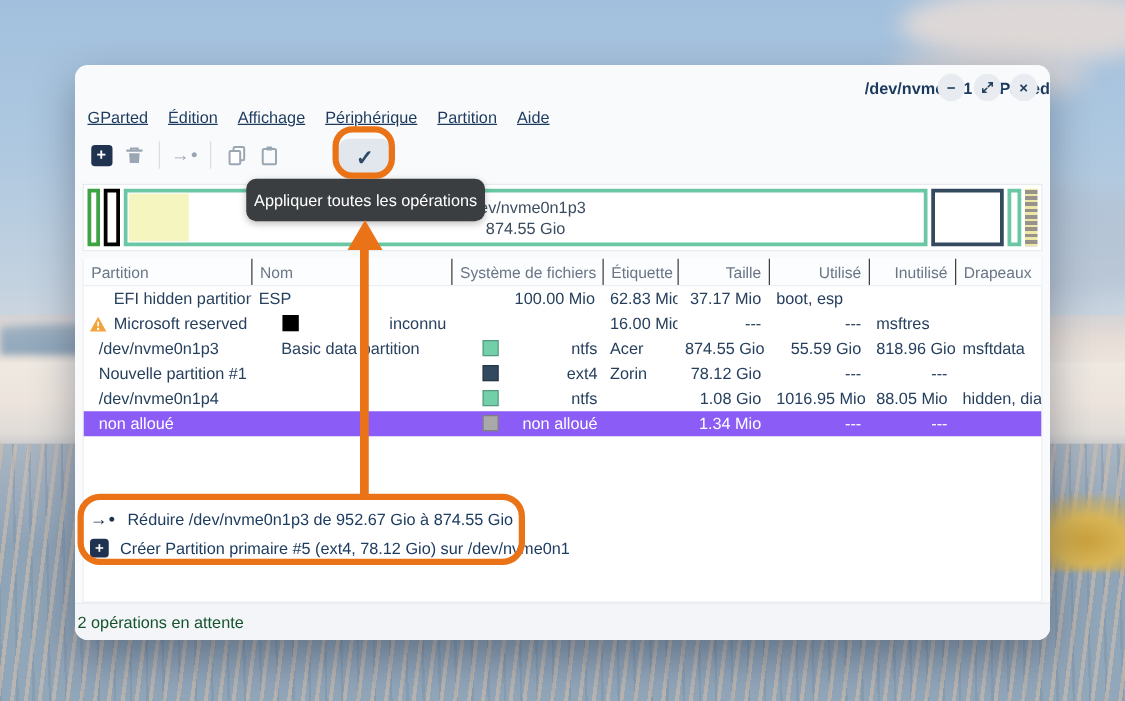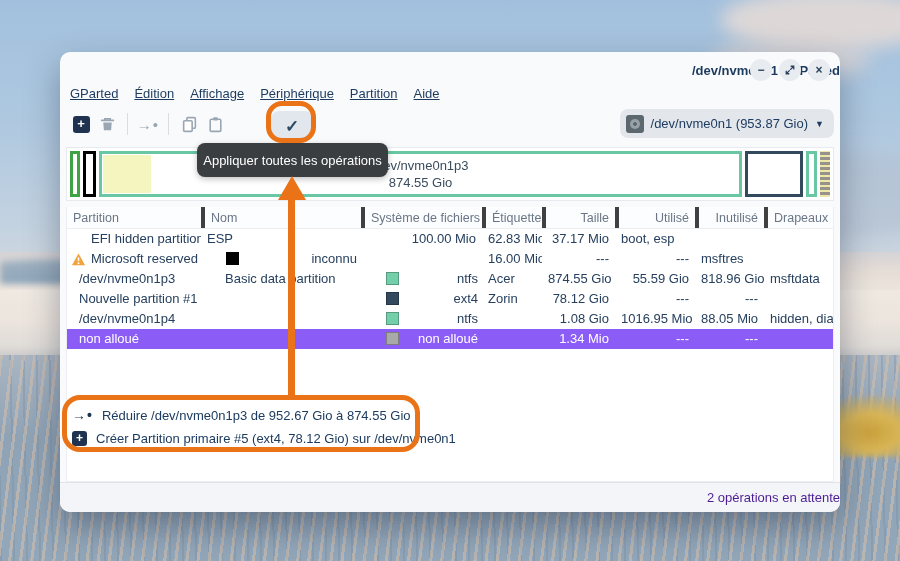--- a/index.html
+++ b/index.html
@@ -69,21 +69,21 @@
     justify-content:center; color:#3b4c5e; font-size:13px; line-height:17px; }
   .seg.hatched { background:repeating-linear-gradient(0deg,#eee8a8 0 2px,#97928a 2px 5px); }
 
   
   .main-white { position:absolute; left:6px; right:6px; top:155px; bottom:30px; background:#fff;
     border:1px solid #eceef1; border-top:none; }
   .thead { display:grid; grid-template-columns:134px 160px 121px 60px 73px 80px 69px 1fr;
     height:22px; line-height:22px; color:#6a7686; font-size:12.5px; background:#fcfdfe;
     border-bottom:1px solid #eceef1; }
   .th { padding:0 6px; white-space:nowrap; overflow:hidden; }
-  .th + .th { border-left:4px solid #404040; }
+  .th + .th { border-left:1px solid #404040; }
   .th.r { text-align:right; }
   .trow { display:grid; grid-template-columns:134px 160px 121px 60px 73px 80px 69px 1fr;
     height:20px; line-height:20px; color:#27405e; font-size:13px; white-space:nowrap; }
   .trow.selected { background:#8b5cf6; color:#fff; }
   .td { padding:0 6px; overflow:hidden; }
   .td.part { padding-left:12px; }
   .td.nom { position:relative; padding-left:24px; }
   .warn { position:absolute; left:4px; top:3px; }
   .td.fs { position:relative; text-align:right; padding-right:4px; }
   .swatch { position:absolute; left:25px; top:3px; width:13px; height:13px; border:1px solid rgba(0,0,0,.25); }
@@ -91,21 +91,21 @@
 
   
   .op-row { position:absolute; left:12px; height:22px; display:flex; align-items:center; gap:9px;
     color:#1d3c60; font-size:13px; }
   .op-icon-new { width:15px; height:15px; background:#1f3350; border-radius:3px; color:#fff;
     font-size:12px; font-weight:bold; line-height:14px; text-align:center; }
   .op-icon-resize { color:#1f3350; font-size:14px; font-weight:bold; letter-spacing:1px; }
 
   .statusbar { position:absolute; left:0; right:0; bottom:0; height:30px; background:#f3f5f8;
     border-top:1px solid #e0e4e8; border-radius:0 0 10px 10px; display:flex; align-items:center;
-    padding-left:26px; color:#4c1d95; font-size:13px;justify-content:flex-end; }
+    padding-left:2px; color:#14532d; font-size:13px; }
 
   
   .annot-ring { position:absolute; left:266px; top:101px; width:50px; height:42px;
     border:5px solid #ea7317; border-radius:16px; pointer-events:none; }
   .annot-arrow-head { position:absolute; left:278px; top:176px; width:0; height:0;
     border-left:14px solid transparent; border-right:14px solid transparent;
     border-bottom:24px solid #ea7317; pointer-events:none; }
   .annot-arrow-body { position:absolute; left:288px; top:198px; width:7px; height:198px;
     background:#ea7317; pointer-events:none; }
   .annot-opsbox { position:absolute; left:62px; top:395px; width:358px; height:57px;
@@ -177,25 +177,20 @@
         <rect x="2.5" y="4.5" width="8" height="10" rx="1" fill="#fff" stroke="#9aa6b2" stroke-width="1.5"></rect>
       </svg>
     </div>
     <div class="tbtn">
       <svg width="17" height="17" viewBox="0 0 16 16">
         <rect x="3" y="3" width="10" height="11.5" rx="1.2" fill="none" stroke="#9aa6b2" stroke-width="1.5"></rect>
         <rect x="5.8" y="1.2" width="4.4" height="3" rx="0.8" fill="#9aa6b2"></rect>
       </svg>
     </div>
     <div class="apply-btn">✓</div>
-    <div class="device-select">
-      <span class="disk-icon"></span>
-      <span>/dev/nvme0n1 (953.87 Gio)</span>
-      <span class="caret">▼</span>
-    </div>
   </div>
 
   <div class="diskbar">
       <div class="seg" style="width: 10px; background: rgb(63, 163, 68);">
         <div class="seg-inner"></div>
       </div>
       <div class="seg" style="width: 13px; background: rgb(0, 0, 0);">
         <div class="seg-inner"></div>
       </div>
       <div class="seg" style="flex: 1 1 0%; background: rgb(105, 199, 163);">

